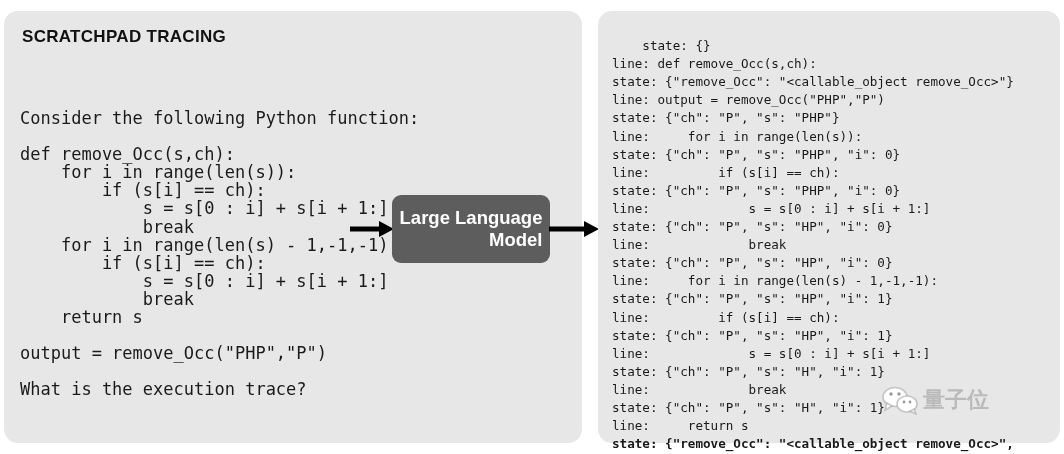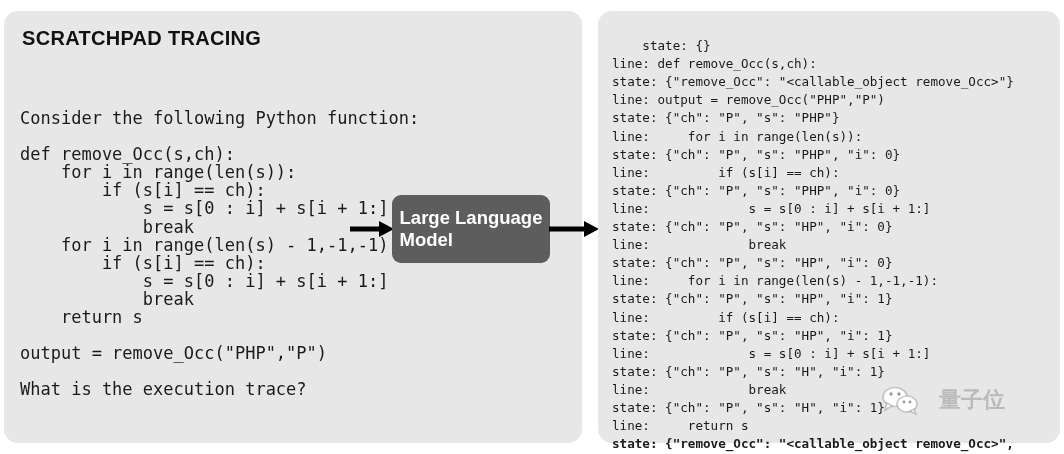--- a/index.html
+++ b/index.html
@@ -40,21 +40,21 @@
     width: 462px;
     height: 432px;
   }
 
   
   #panel-title {
     position: absolute;
     left: 22px;
     top: 27px;
     font-family: "Liberation Sans", sans-serif;
-    font-size: 20px;
+    font-size: 17px;
     font-weight: bold;
     letter-spacing: 0.3px;
     color: #111111;
     white-space: pre;
   }
   #prompt-text {
     position: absolute;
     left: 20px;
     top: 92px;
     width: 360px;
@@ -94,21 +94,21 @@
     align-items: center;
     justify-content: center;
     box-sizing: border-box;
     padding: 0 6px;
   }
   #llm-label {
     font-family: "Liberation Sans", sans-serif;
     font-size: 18.5px;
     font-weight: bold;
     color: #ffffff;
-    text-align: left;
+    text-align: right;
     line-height: 22px;
     white-space: pre-line;
   }
 
   
   .arrow {
     position: absolute;
     height: 24px;
   }
   #arrow-in {
@@ -130,21 +130,21 @@
     width: 180px;
     height: 62px;
     pointer-events: none;
   }
   #wm-row {
     position: absolute;
     left: 0;
     top: 0;
     display: flex;
     align-items: center;
-    gap: 19px;
+    gap: 3px;
   }
   #wm-bubble {
     position: relative;
     width: 40px;
     height: 30px;
   }
   #wm-text-cn {
     font-family: "DejaVu Sans", sans-serif;
     font-size: 22px;
     font-weight: bold;

